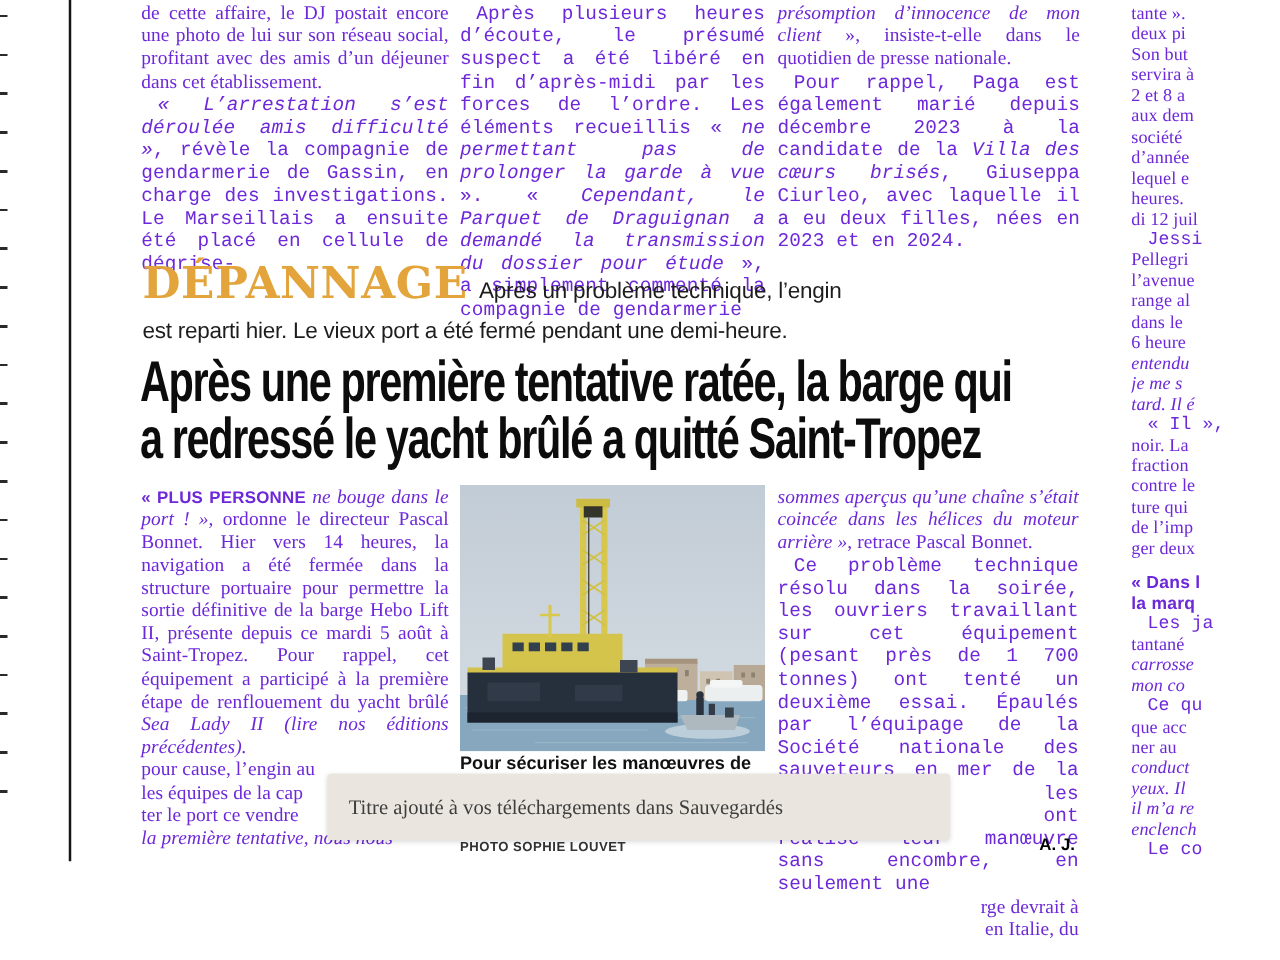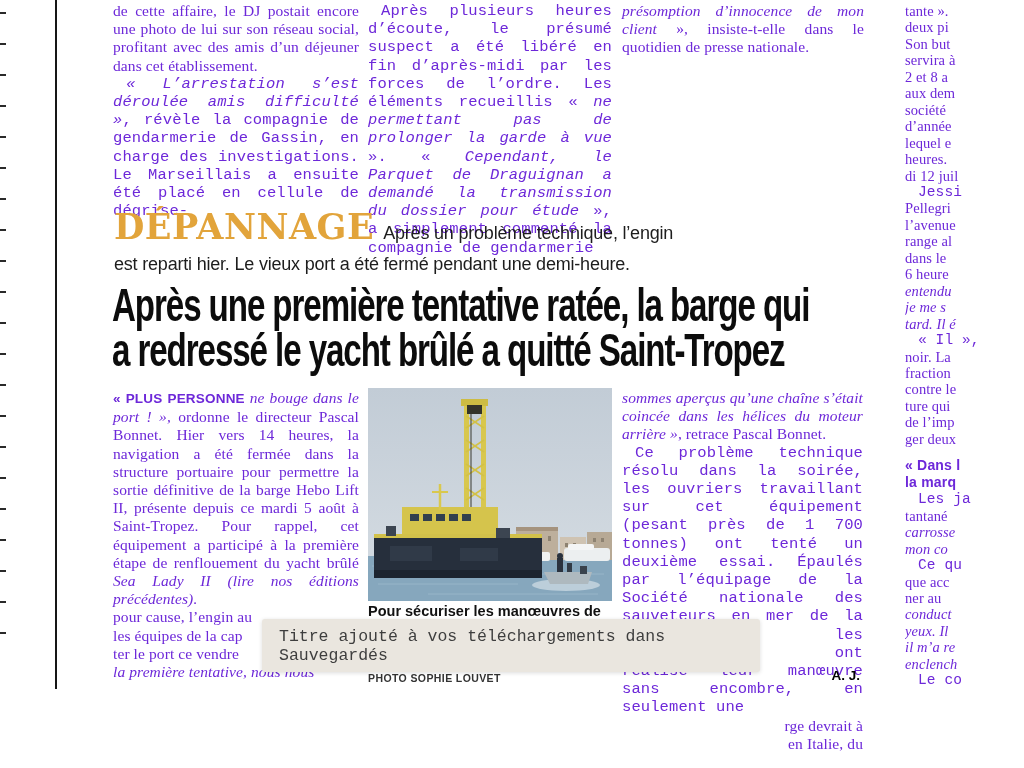--- a/index.html
+++ b/index.html
@@ -58,39 +58,40 @@
   .credit{position:absolute;left:368px;top:672px;width:244px;
           font-family:"Liberation Sans",sans-serif;font-weight:700;font-size:10.5px;
           letter-spacing:.4px;color:#333;}
   .byline{position:absolute;left:622px;top:668px;width:238px;text-align:right;
           font-family:"Liberation Sans",sans-serif;font-weight:700;font-size:13.5px;color:#000000;}
 
   
   .toast{position:absolute;left:262px;top:619px;width:481px;height:53px;
          background:#EAE6DF;border-radius:3px;box-shadow:0 1px 4px rgba(0,0,0,.14);
          display:flex;align-items:center;padding-left:17px;z-index:10;
-         font-family:Liberation Mono, monospace;font-size:16.5px;color:#3E3E3E;}
+         font-family:Liberation Serif, serif;font-size:16.5px;color:#3E3E3E;}
 </style>
 </head>
 <body>
 
 <div class="page">
 
   <div class="edge-line"></div>
   <div class="edge-marks"></div>
 
   <div class="serifcol col-a">
     <p>de cette affaire, le DJ postait encore une photo de lui sur son réseau social, profitant avec des amis d’un déjeuner dans cet établissement.</p>
     <p class="ind"><span class="it">« L’arrestation s’est déroulée amis difficulté »</span><span>, révèle la compagnie de gendarmerie de Gassin, en charge des investigations. Le Marseillais a ensuite été placé en cellule de dégrise-</span></p>
   </div>
   <div class="serifcol col-b">
     <p class="ind"><span>Après plusieurs heures d’écoute, le présumé suspect a été libéré en fin d’après-midi par les forces de l’ordre. Les éléments recueillis « </span><span class="it">ne permettant pas de prolonger la garde à vue</span><span> ». « </span><span class="it">Cependant, le Parquet de Draguignan a demandé la transmission du dossier pour étude</span><span> », a simplement commenté la compagnie de gendarmerie</span></p>
   </div>
   <div class="serifcol col-c">
     <p><span class="it">présomption d’innocence de mon client</span><span> », insiste-t-elle dans le quotidien de presse nationale.</span></p>
+    <p class="ind"><span>Pour rappel, Paga est également marié depuis décembre 2023 à la candidate de la </span><span class="it">Villa des cœurs brisés</span><span>, Giuseppa Ciurleo, avec laquelle il a eu deux filles, nées en 2023 et en 2024.</span></p>
   </div>
 
   <div class="right-col serifcol">
       <div>tante ».</div>
       <div>deux pi</div>
       <div>Son but</div>
       <div>servira à</div>
       <div>2 et 8 a</div>
       <div>aux dem</div>
       <div>société</div>

